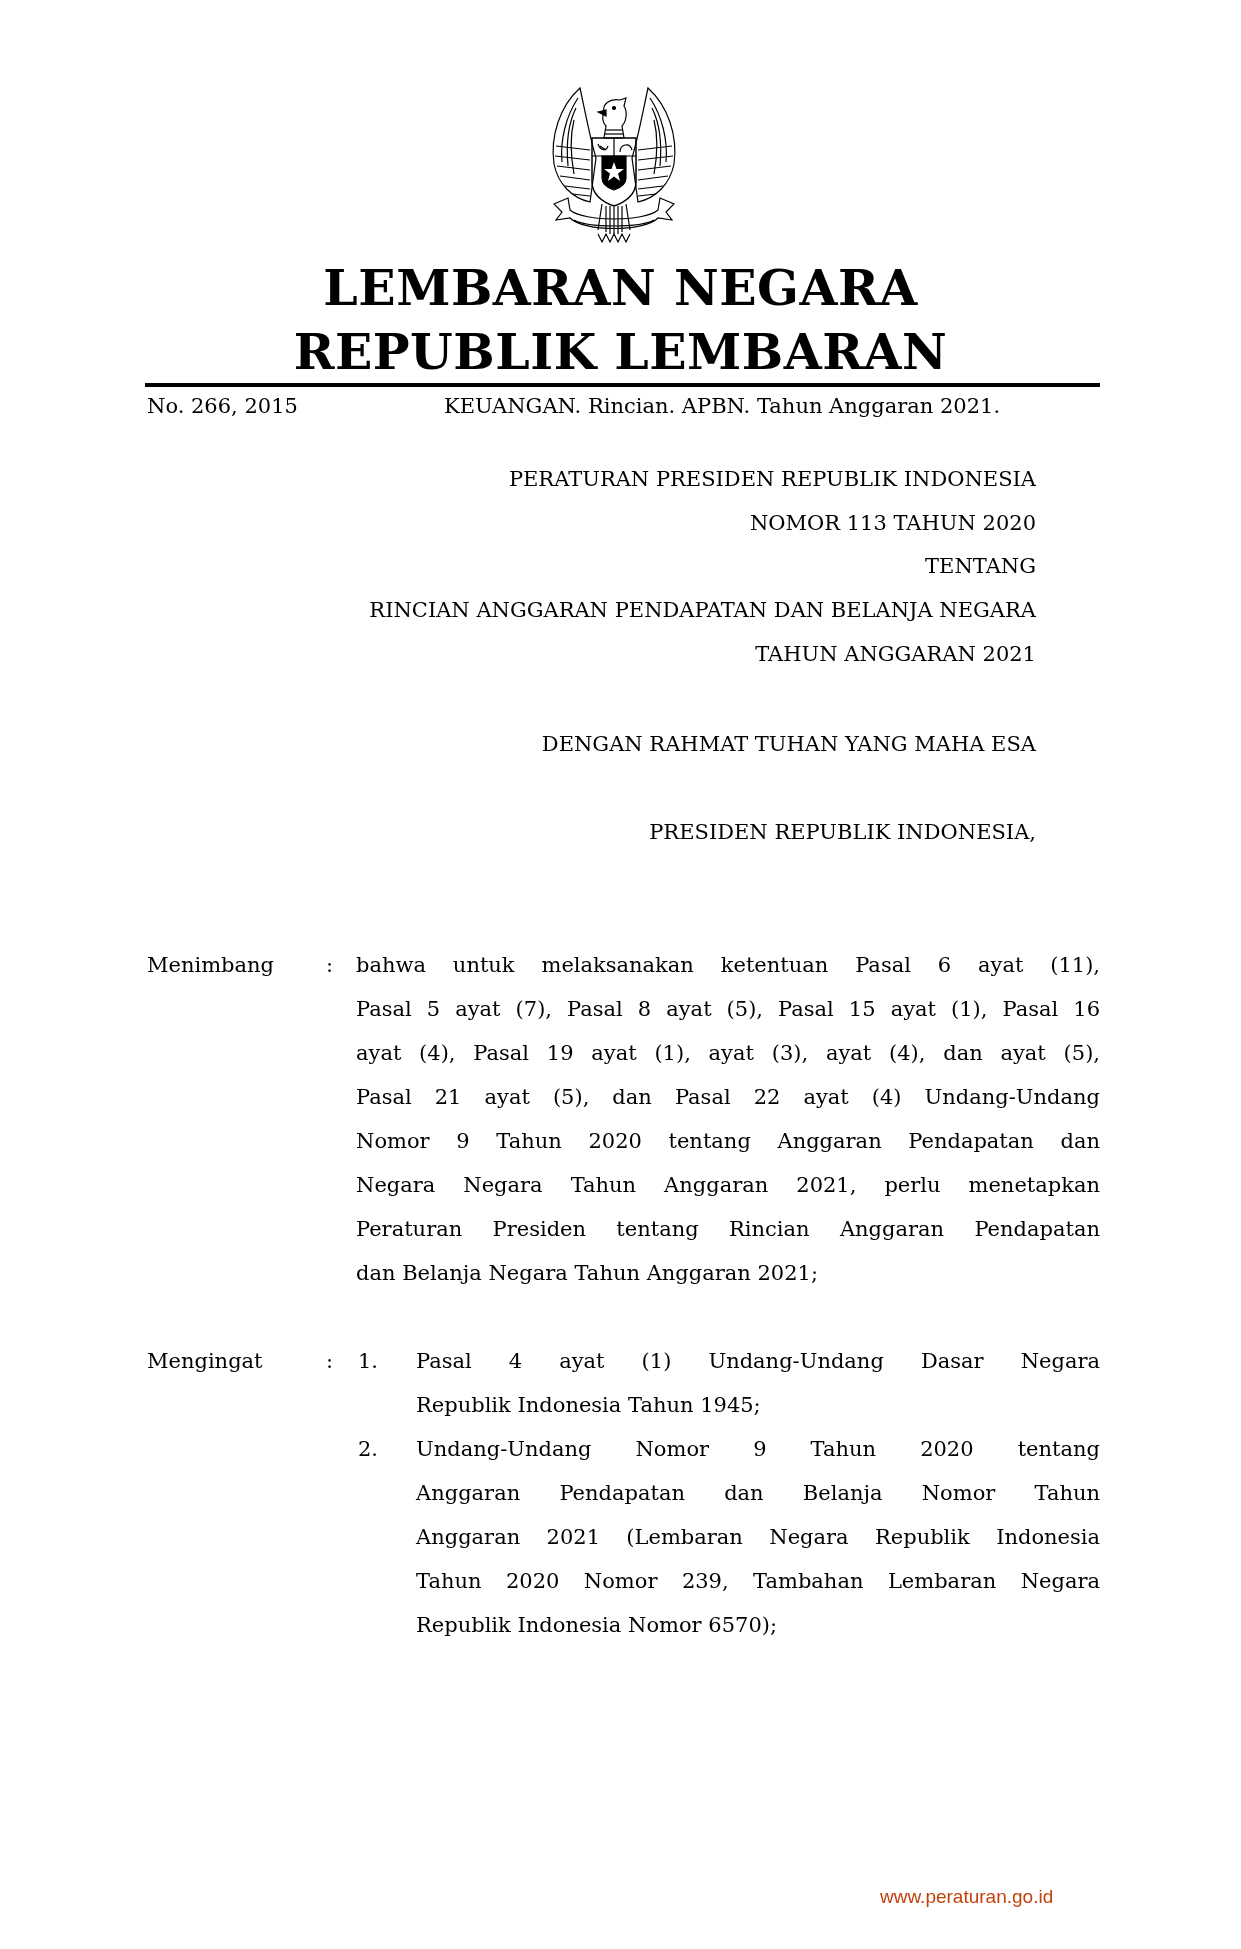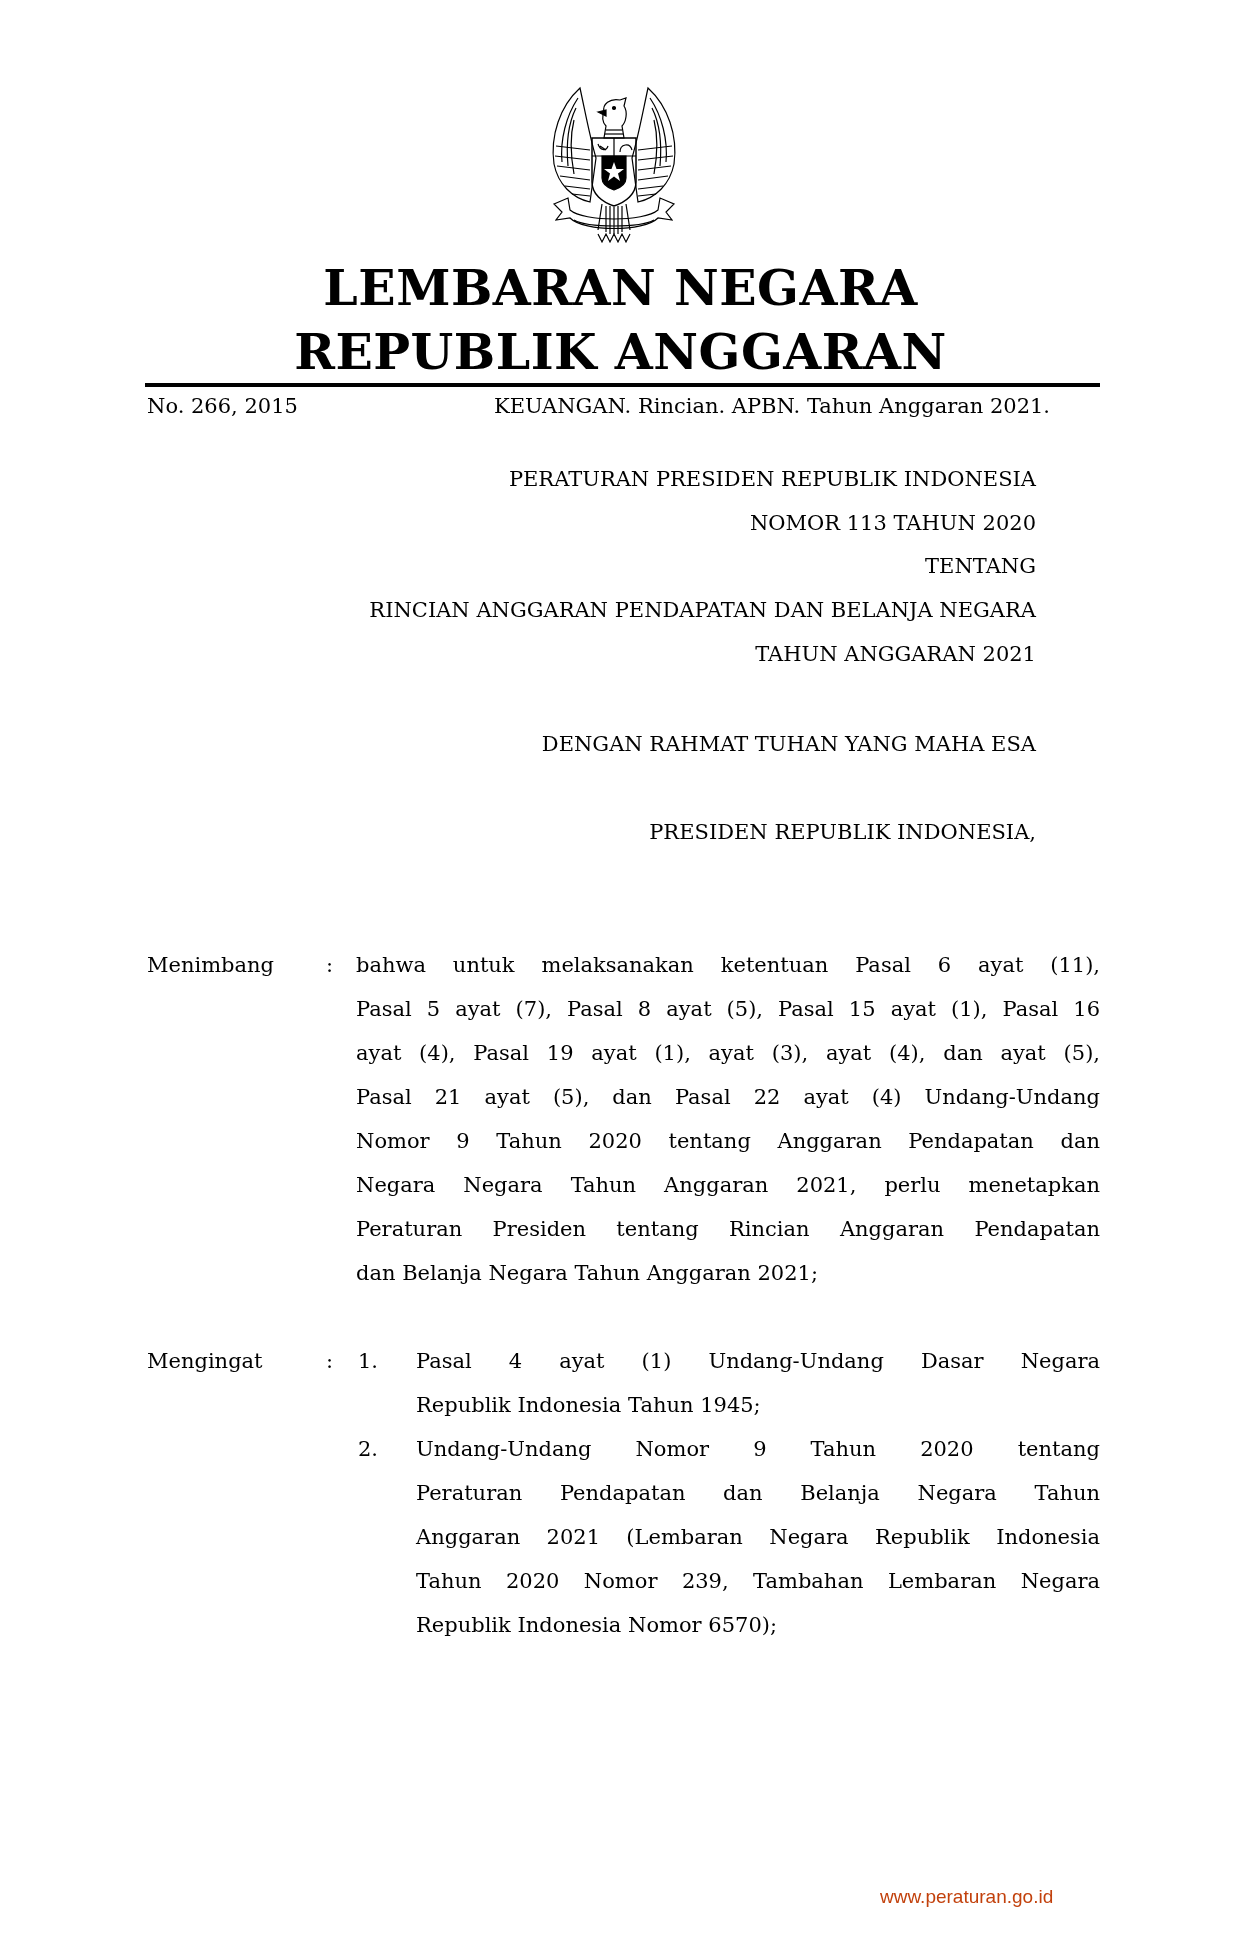--- a/index.html
+++ b/index.html
@@ -5,21 +5,21 @@
   html, body { margin: 0; padding: 0; background: #ffffff; }
   body { width: 1241px; height: 1949px; position: relative; overflow: hidden; color: #000; font-family: "DejaVu Serif", serif; }
   .abs { position: absolute; }
   #emblem { left: 540px; top: 86px; width: 148px; height: 158px; }
   .title { left: 0; width: 1241px; text-align: center; font-family: "DejaVu Serif", serif; font-weight: bold; font-size: 49px; letter-spacing: 0.5px; line-height: 1; }
   #title1 { top: 264px; }
   #title2 { top: 328px; }
   #rule { left: 145px; top: 383px; width: 955px; height: 4px; background: #000; }
   .hdr { top: 393px; font-size: 21px; line-height: 26px; white-space: nowrap; }
   #hdr-no { left: 147px; }
-  #hdr-cat { left: 444px; width: 656px; text-align: center; }
+  #hdr-cat { left: 444px; width: 656px; text-align: left; }
   .center-line { left: 0; width: 1036px; text-align: right; font-size: 21px; line-height: 26px; white-space: nowrap; }
   .label { left: 147px; font-size: 21px; line-height: 26px; white-space: nowrap; }
   .colon { left: 326px; font-size: 21px; line-height: 26px; }
   .jline { font-size: 21px; line-height: 26px; white-space: nowrap; text-align: justify; text-align-last: justify; }
   .jline.last { text-align-last: left; }
   .num { left: 358px; font-size: 21px; line-height: 26px; }
   #footer { left: 880px; top: 1885px; font-family: "Liberation Sans", sans-serif; font-size: 19px; line-height: 24px; color: #c2410c; white-space: nowrap; }
 </style>
 </head>
 <body>
@@ -72,21 +72,21 @@
       <path d="M82 120 L82 146"></path>
 
     <path d="M14 118 L28 112 L30 124 C44 136 104 136 118 124 L120 112 L134 118 L126 126 L132 134 L118 132 C104 146 44 146 30 132 L16 134 L22 126 Z"></path>
     <path d="M34 134 C48 142 100 142 114 134"></path>
 
     <path d="M58 148 L62 156 L66 148 L70 156 L74 148 L78 156 L82 148 L86 156 L90 148"></path>
   </svg>
 </div>
 
 <div id="title1" class="abs title">LEMBARAN NEGARA</div>
-<div id="title2" class="abs title">REPUBLIK ANGGARAN</div>
+<div id="title2" class="abs title">REPUBLIK LEMBARAN</div>
 <div id="rule" class="abs"></div>
 
 <div id="hdr-no" class="abs hdr">No. 266, 2015</div>
 <div id="hdr-cat" class="abs hdr">KEUANGAN. Rincian. APBN. Tahun Anggaran 2021.</div>
 
 <div class="abs center-line" style="top:466px">PERATURAN PRESIDEN REPUBLIK INDONESIA</div>
 <div class="abs center-line" style="top:510px">NOMOR 113 TAHUN 2020</div>
 <div class="abs center-line" style="top:553px">TENTANG</div>
 <div class="abs center-line" style="top:597px">RINCIAN ANGGARAN PENDAPATAN DAN BELANJA NEGARA</div>
 <div class="abs center-line" style="top:641px">TAHUN ANGGARAN 2021</div>
@@ -112,19 +112,19 @@
 
 <div>
   <div class="abs num" style="top:1348px">1.</div>
   <div class="abs jline" style="left:416px;width:684px;top:1348px">Pasal 4 ayat (1) Undang-Undang Dasar Negara</div>
   <div class="abs jline last" style="left:416px;width:684px;top:1392px">Republik Indonesia Tahun 1945;</div>
 </div>
 
 <div>
   <div class="abs num" style="top:1436px">2.</div>
   <div class="abs jline" style="left:416px;width:684px;top:1436px">Undang-Undang Nomor 9 Tahun 2020 tentang</div>
-  <div class="abs jline" style="left:416px;width:684px;top:1480px">Peraturan Pendapatan dan Belanja Negara Tahun</div>
+  <div class="abs jline" style="left:416px;width:684px;top:1480px">Anggaran Pendapatan dan Belanja Nomor Tahun</div>
   <div class="abs jline" style="left:416px;width:684px;top:1524px">Anggaran 2021 (Lembaran Negara Republik Indonesia</div>
   <div class="abs jline" style="left:416px;width:684px;top:1568px">Tahun 2020 Nomor 239, Tambahan Lembaran Negara</div>
   <div class="abs jline last" style="left:416px;width:684px;top:1612px">Republik Indonesia Nomor 6570);</div>
 </div>
 
 <a id="footer" class="abs">www.peraturan.go.id</a>
 
 </body></html>

